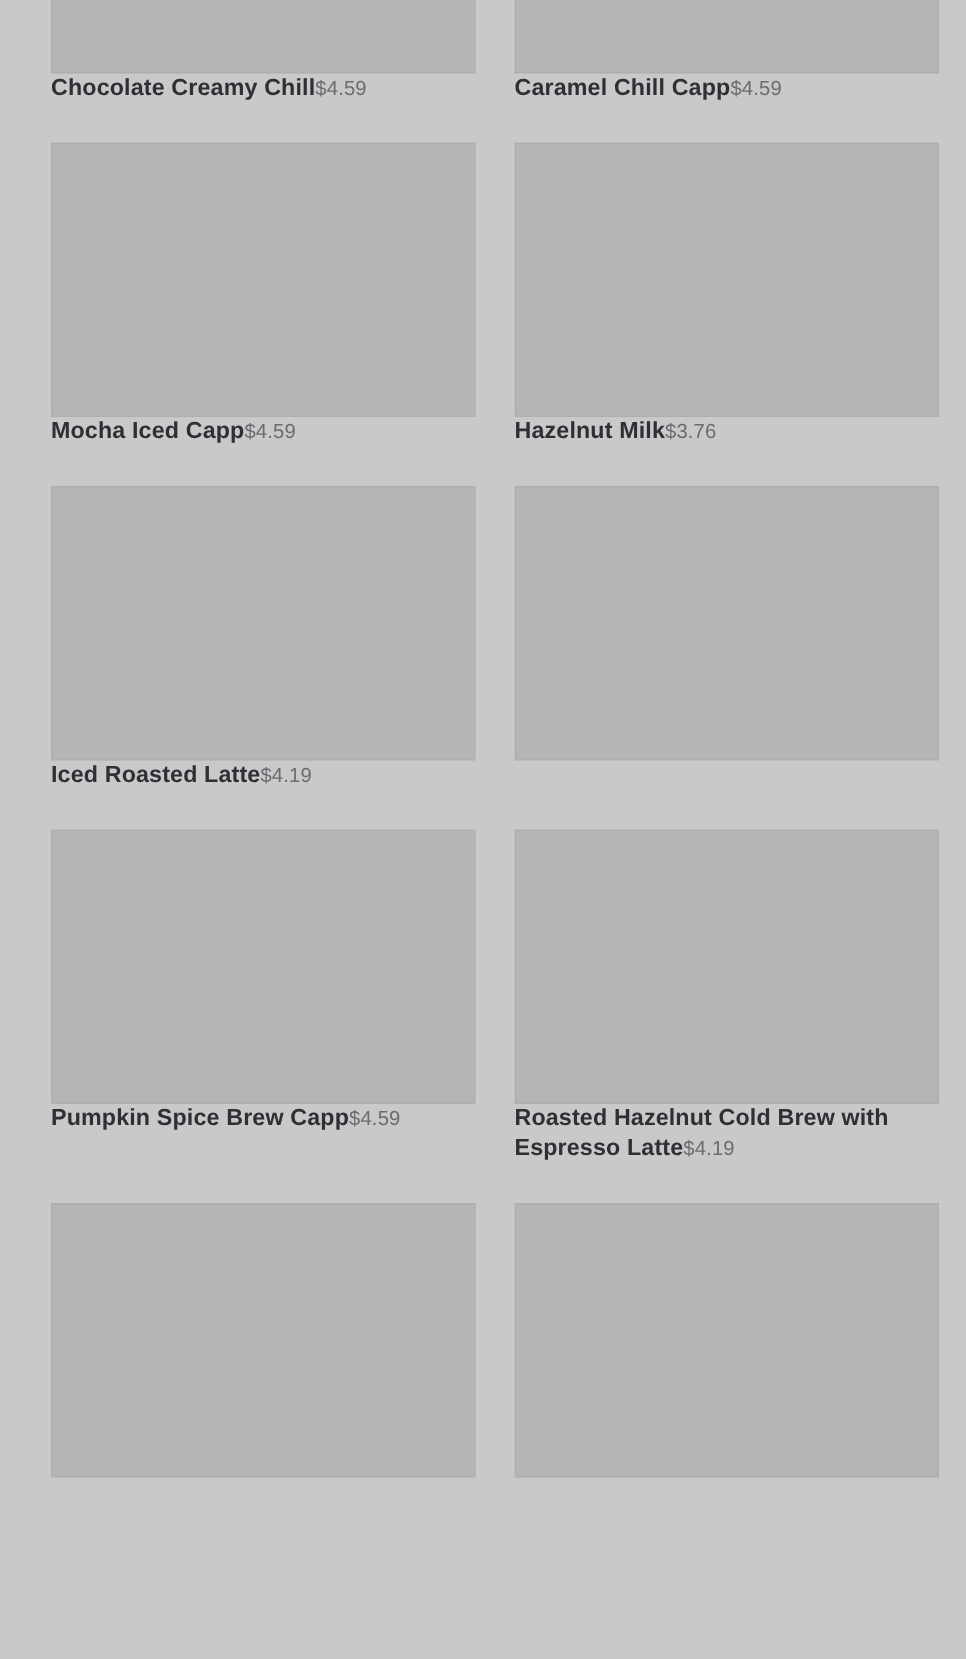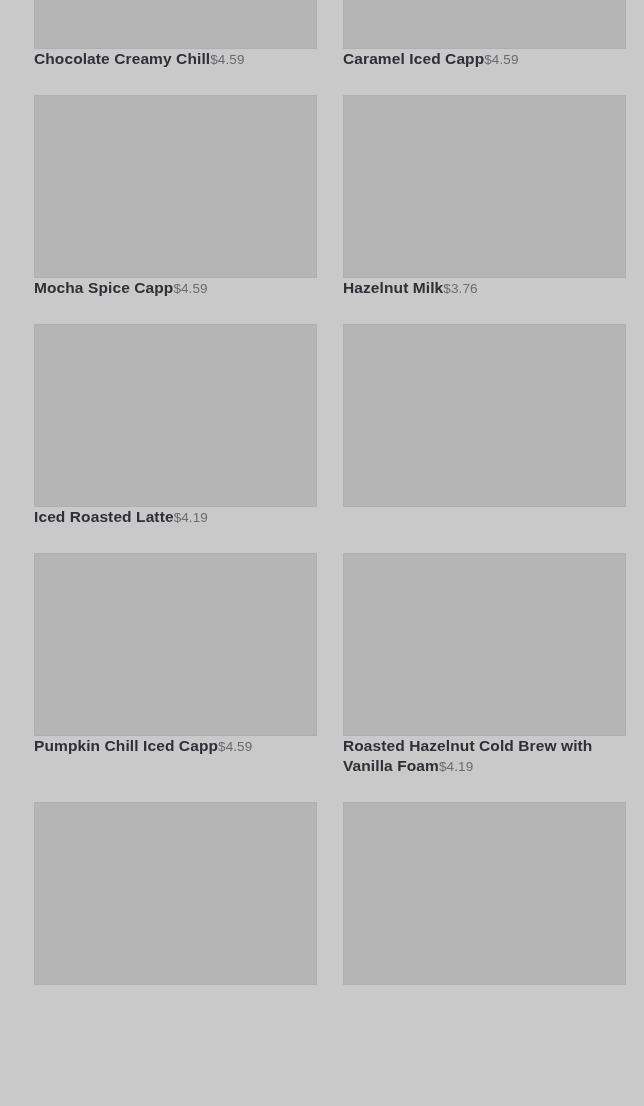--- a/index.html
+++ b/index.html
@@ -88,23 +88,23 @@
     letter-spacing: 0.1px;
   }
 </style>
 </head>
 <body>
 
 <div id="scroll-viewport">
   <div id="product-grid">
 
   <a class="product-card" href="#"><span class="product-media" aria-label="Chocolate Creamy Chill"></span><span class="product-info"><span class="product-title">Chocolate Creamy Chill</span><span class="product-price">$4.59</span></span></a>
-      <a class="product-card" href="#"><span class="product-media" aria-label="Caramel Iced Capp"></span><span class="product-info"><span class="product-title">Caramel Iced Capp</span><span class="product-price">$4.59</span></span></a>
-      <a class="product-card" href="#"><span class="product-media" aria-label="Mocha Iced Capp"></span><span class="product-info"><span class="product-title">Mocha Spice Capp</span><span class="product-price">$4.59</span></span></a>
+      <a class="product-card" href="#"><span class="product-media" aria-label="Caramel Iced Capp"></span><span class="product-info"><span class="product-title">Caramel Chill Capp</span><span class="product-price">$4.59</span></span></a>
+      <a class="product-card" href="#"><span class="product-media" aria-label="Mocha Iced Capp"></span><span class="product-info"><span class="product-title">Mocha Iced Capp</span><span class="product-price">$4.59</span></span></a>
       <a class="product-card" href="#"><span class="product-media" aria-label="Chocolate Milk"></span><span class="product-info"><span class="product-title">Hazelnut Milk</span><span class="product-price">$3.76</span></span></a>
       <a class="product-card" href="#"><span class="product-media" aria-label="Iced Vanilla Latte"></span><span class="product-info"><span class="product-title">Iced Roasted Latte</span><span class="product-price">$4.19</span></span></a>
       <a class="product-card" href="#"><span class="product-media" aria-label="Iced Mocha Latte"></span></a>
-      <a class="product-card" href="#"><span class="product-media" aria-label="Pumpkin Spice Iced Capp"></span><span class="product-info"><span class="product-title">Pumpkin Chill Iced Capp</span><span class="product-price">$4.59</span></span></a>
-      <a class="product-card" href="#"><span class="product-media" aria-label="Roasted Hazelnut Cold Brew with Espresso Foam"></span><span class="product-info"><span class="product-title">Roasted Hazelnut Cold Brew with Vanilla Foam</span><span class="product-price">$4.19</span></span></a>
+      <a class="product-card" href="#"><span class="product-media" aria-label="Pumpkin Spice Iced Capp"></span><span class="product-info"><span class="product-title">Pumpkin Spice Brew Capp</span><span class="product-price">$4.59</span></span></a>
+      <a class="product-card" href="#"><span class="product-media" aria-label="Roasted Hazelnut Cold Brew with Espresso Foam"></span><span class="product-info"><span class="product-title">Roasted Hazelnut Cold Brew with Espresso Latte</span><span class="product-price">$4.19</span></span></a>
       <a class="product-card" href="#"><span class="product-media" aria-label=""></span><span class="product-info"><span class="product-title"></span><span class="product-price"></span></span></a>
       <a class="product-card" href="#"><span class="product-media" aria-label=""></span><span class="product-info"><span class="product-title"></span><span class="product-price"></span></span></a>
     </div>
 </div>
 
 </body></html>

